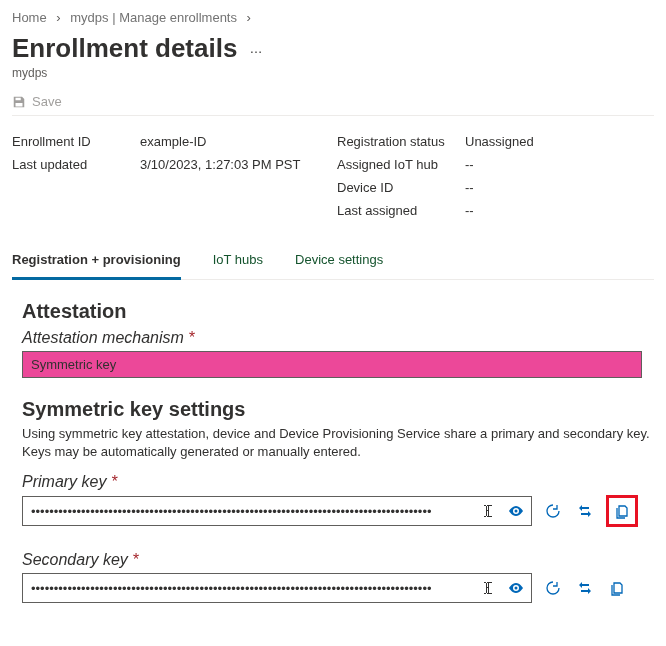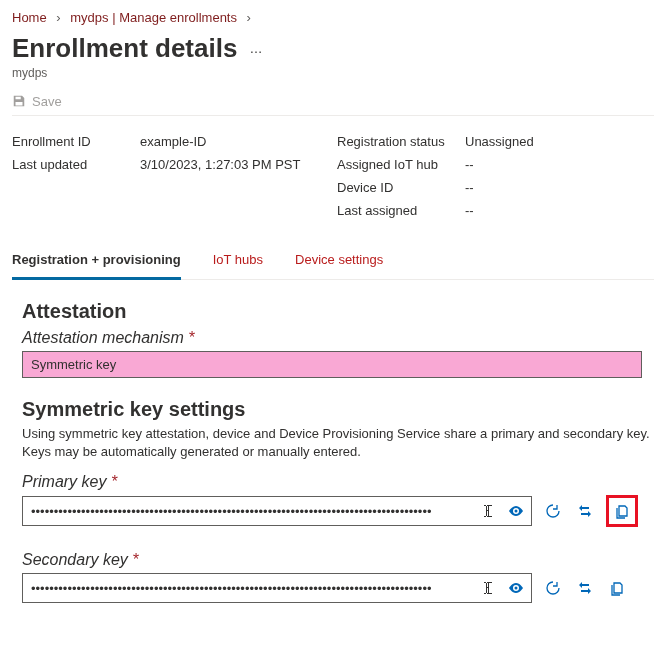--- a/index.html
+++ b/index.html
@@ -5,44 +5,44 @@
     * { box-sizing: border-box; }
     body {
       font-family: "Segoe UI", -apple-system, "Helvetica Neue", sans-serif;
       font-size: 13px;
       color: #323130;
       margin: 0;
       padding: 8px 12px;
       width: 666px;
       background: #fff;
     }
-    a { color: #7f1d1d; text-decoration: none; cursor: pointer; }
+    a { color: #737373; text-decoration: none; cursor: pointer; }
     .breadcrumb { font-size: 13px; padding: 2px 0 8px; }
     .breadcrumb .sep { color: #605e5c; margin: 0 6px; }
     .page-title { display: flex; align-items: center; gap: 12px; }
     h1 { font-size: 26px; font-weight: 600; margin: 0; }
     .more-dots { color: #323130; letter-spacing: 1px; cursor: pointer;}
     .subtitle { font-size: 12px; color: #605e5c; margin-top: 2px; }
-    .command-bar { margin-top: 14px; padding-bottom: 6px; border-bottom: 1px solid #edebe9; color: #a19f9d; display: flex; align-items: flex-start; gap: 6px;}
+    .command-bar { margin-top: 14px; padding-bottom: 6px; border-bottom: 1px solid #edebe9; color: #a19f9d; display: flex; align-items: flex-end; gap: 6px;}
     .command-bar svg { fill: #a19f9d; }
     .summary { display: flex; gap: 8px; margin-top: 14px; font-size: 13px;}
     .summary .col { flex:1; }
     .summary table { border-collapse: collapse; width: 100%; }
     .summary td { padding: 4px 8px 4px 0; vertical-align: top; }
     .summary td.label { color: #323130; width: 128px;}
     .summary td.val { color: #323130; }
     .tabs { margin-top: 24px; border-bottom: 1px solid #edebe9; display:flex; gap: 32px;}
-    .tab { padding: 6px 0 10px; cursor:pointer; color:#b91c1c;}
+    .tab { padding: 6px 0 10px; cursor:pointer; color:#14532d;}
     .tab.active { font-weight:600; color:#323130; border-bottom: 3px solid #0369a1; margin-bottom:-1px;}
     .section { margin: 20px 0 0 10px; }
     .section h3 { font-weight:600; font-size:20px; margin: 0 0 4px; }
     .section p.desc { margin: 0 0 12px; color:#323130; font-size:13px; line-height:1.4;}
     .field-label { font-size: 16px; margin: 6px 0 4px; font-style: italic; }
     .req { color: #a4262c; }
-    .select-box { border:1px solid #605e5c; padding:5px 8px; font-size:13px; width: 620px; background:#f9a8d4;}
+    .select-box { border:1px solid #605e5c; padding:5px 8px; font-size:13px; width: 620px; background:#ec4899;}
     .keyrow { display:flex; align-items:center; gap:10px; margin-top:4px;}
     .keyinput { position:relative; flex: 0 0 510px; border:1px solid #605e5c; padding:5px 8px; font-size:13px; display:flex; align-items:center; height:30px; overflow:hidden;}
     .keyinput .mask { letter-spacing:0px; white-space:nowrap; overflow:hidden; flex:1; font-family: inherit;}
     .keyinput .inner-icons { position:absolute; right:4px; display:flex; gap:6px; align-items:center; background:#fff; padding-left:8px;}
     .icon-btn { display:inline-flex; align-items:center; justify-content:center; width:22px; height:22px; cursor:pointer; color:#0067b8;}
     .icon-btn svg { width:16px; height:16px; }
     .highlight { border:3px solid #e81123; padding:2px;}
   </style>
 </head>
 <body>

